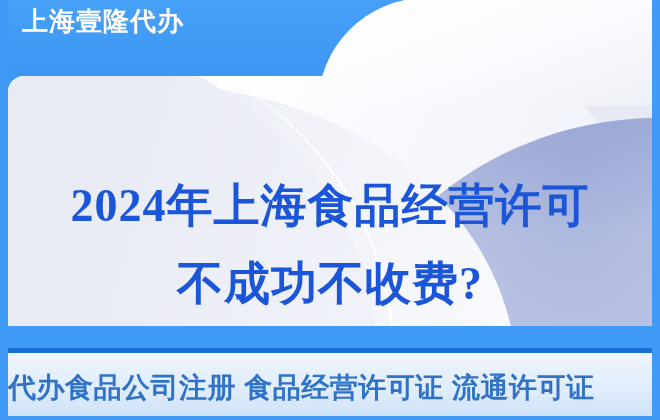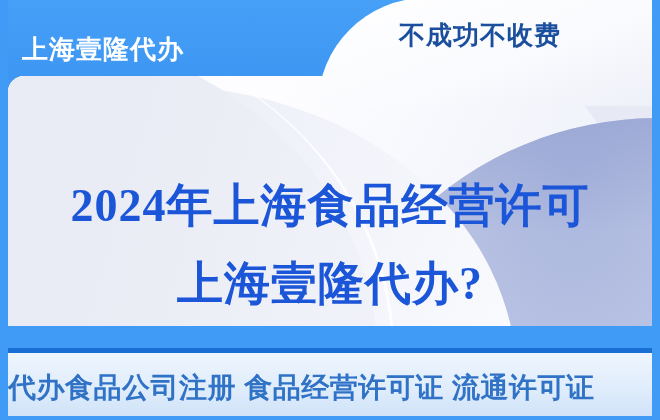--- a/index.html
+++ b/index.html
@@ -14,21 +14,21 @@
   }
 
   
   .blue-band{
     position:absolute;left:0;top:0;width:660px;height:80px;
     background:linear-gradient(180deg,#46a0f7 0%,#3d96f2 100%);
   }
 
   
   .brand{
-    position:absolute;left:22px;top:32px;
+    position:absolute;left:22px;top:4px;
     font-size:26px;font-weight:700;color:#ffffff;
     letter-spacing:1px;line-height:34px;white-space:nowrap;
   }
 
   
   .card{
     position:absolute;left:8px;top:76px;width:644px;height:250px;
     background:#e7eaf4;
     border-radius:16px 16px 0 0;
     overflow:hidden;
@@ -130,25 +130,24 @@
     <div class="dome-shade"></div>
     <div class="ribbon-b"></div>
     <div class="ribbon-c"></div>
     <div class="ribbon-edge"></div>
   </div>
 
   <div class="swoosh-top"></div>
 
   <div class="brand">上海壹隆代办</div>
 
-  <div class="slogan">不成功不收费</div>
 
   <div class="headline">
     <span class="l1">2024年上海食品经营许可</span>
-    <span class="l2">上海壹隆代办?</span>
+    <span class="l2">不成功不收费?</span>
   </div>
 
   <div class="keybar">
     <div class="keybar-text">代办食品公司注册 食品经营许可证 流通许可证</div>
   </div>
 
   <div class="rail-l"></div>
   <div class="rail-r"></div>
   <div class="rail-b"></div>
 

